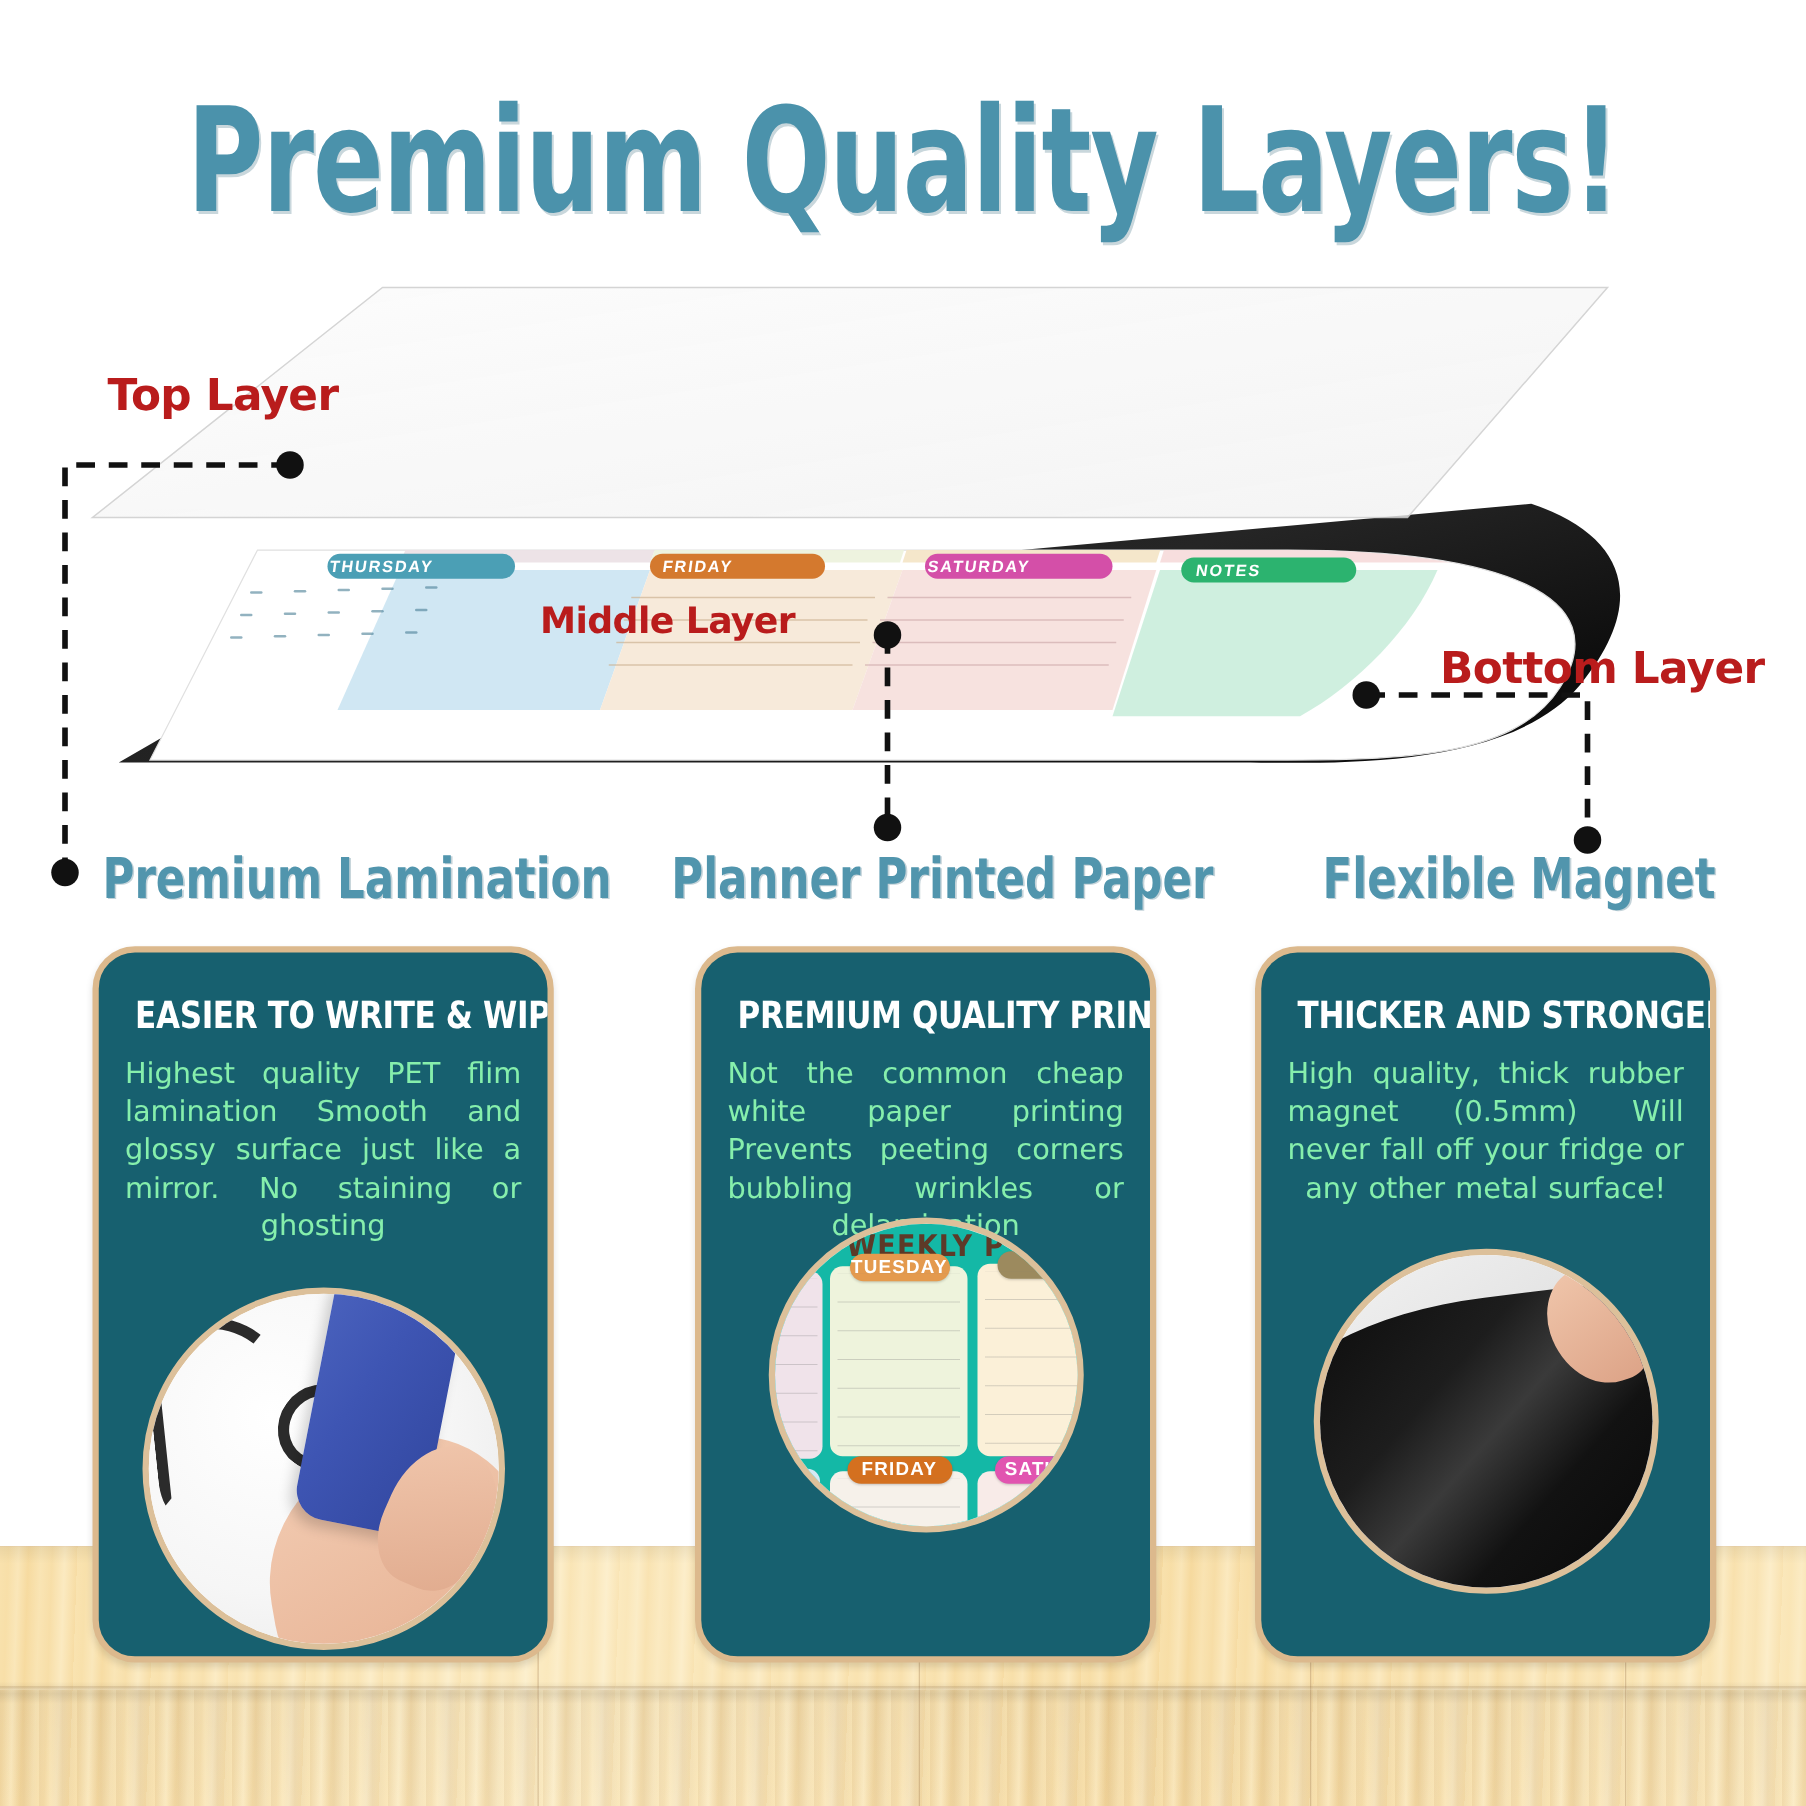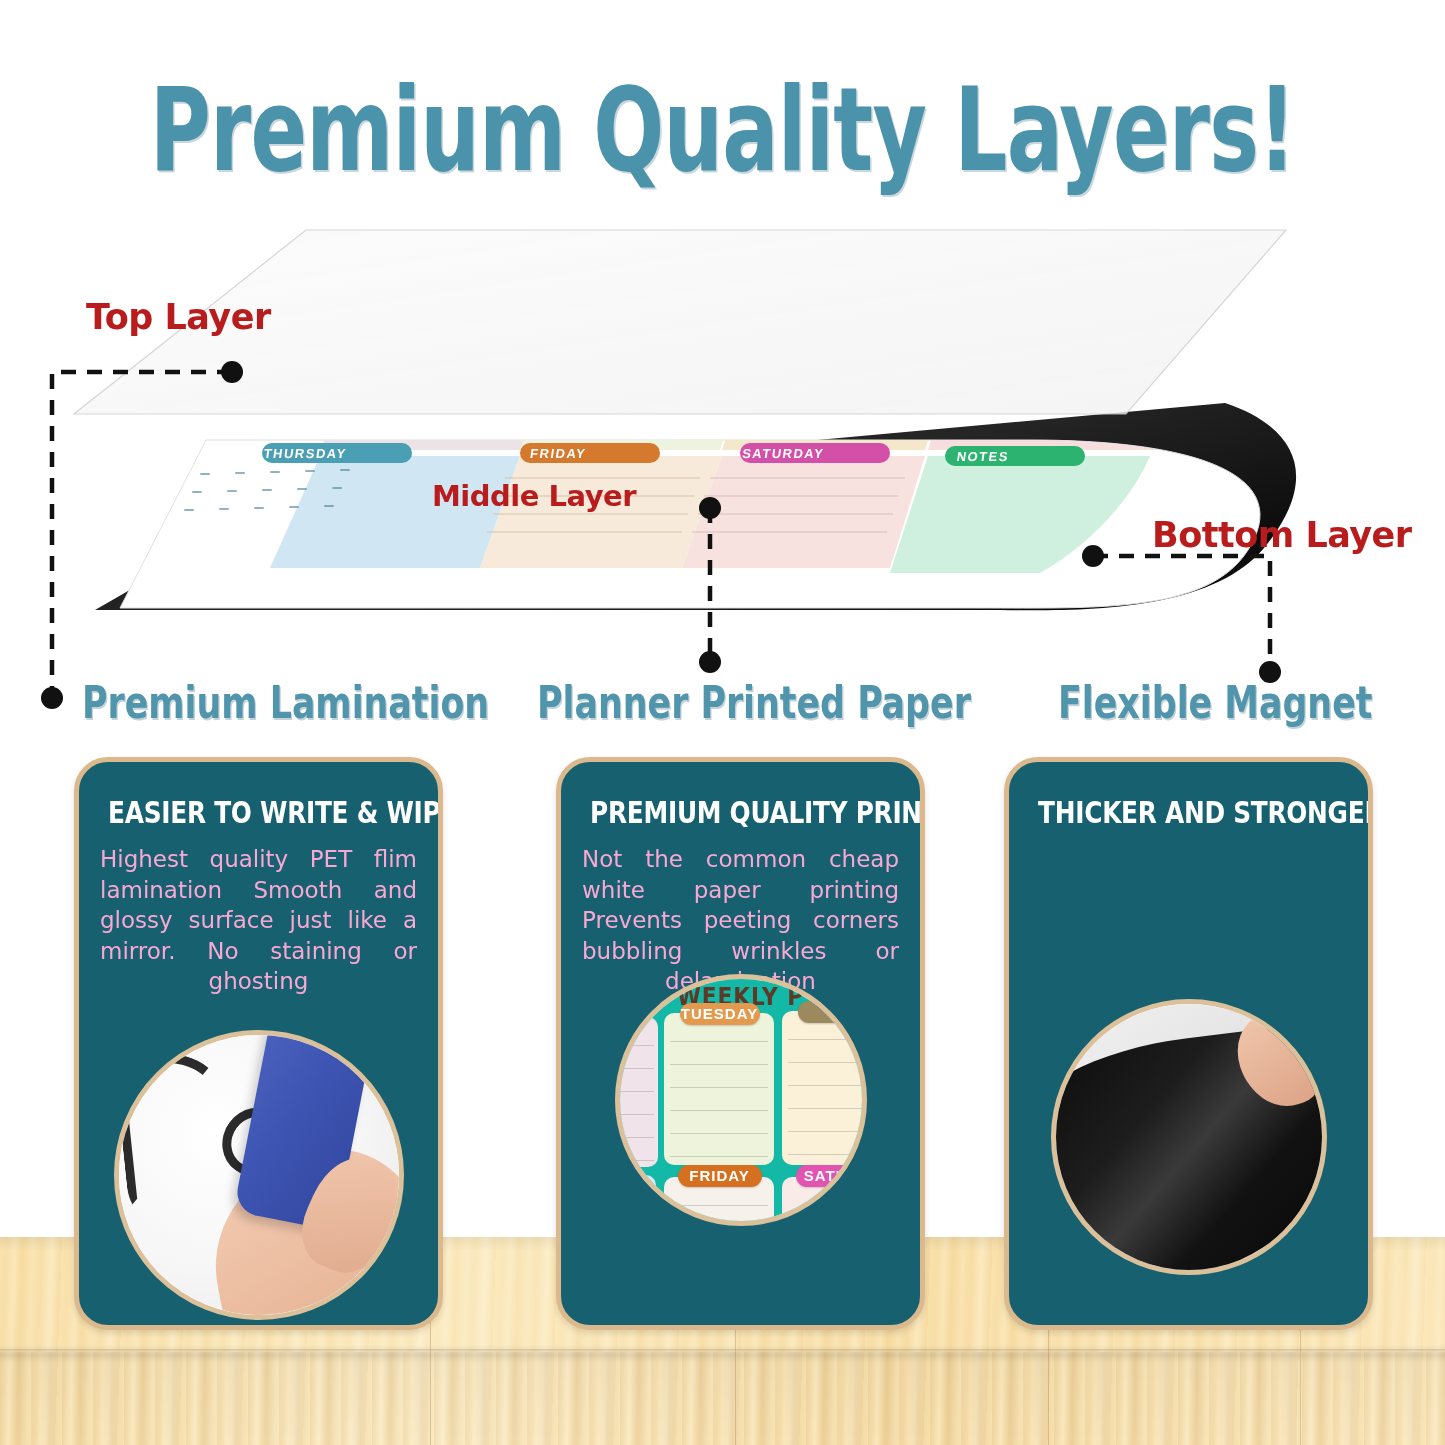--- a/index.html
+++ b/index.html
@@ -131,21 +131,21 @@
     transform: scaleX(0.92);
     white-space: nowrap;
   }
   .card-body {
     margin: 14px 21px 0 21px;
     text-align: justify;
     text-align-last: center;
     font-family: "DejaVu Sans", "Liberation Sans", sans-serif;
     font-size: 23px;
     line-height: 1.33;
-    color: #f9a8d4;
+    color: #86efac;
     word-spacing: 1px;
   }
 
   
   .photo-circle {
     position: absolute;
     left: 50%;
     transform: translateX(-50%);
     border-radius: 50%;
     border: 5px solid #dcc09a;
@@ -528,20 +528,21 @@
       <div class="mp-col" style="left:162px; top:198px; width:96px; height:56px; background:#f8ebe8;"></div>
       <div class="mp-pill" style="left:176px; top:186px; width:84px; background:#e154b0;">SATURD</div>
 
       <div class="mp-col" style="left:-18px; top:196px; width:54px; height:58px; background:#d6e9f4;"></div>
     </div>
   </div>
 </div>
 
 <div class="feature-card" id="card-magnet">
   <div class="card-title">THICKER AND STRONGER</div>
+  <div class="card-body">High quality, thick rubber magnet (0.5mm) Will never fall off your fridge or any other metal surface!</div>
   <div class="photo-circle" id="photo-magnet">
     <div class="photo-inner">
       <div class="magnet-bg"></div>
       <div class="magnet-white-curl"></div>
       <div class="magnet-sheet"></div>
       <div class="magnet-finger"></div>
     </div>
   </div>
 </div>
 

